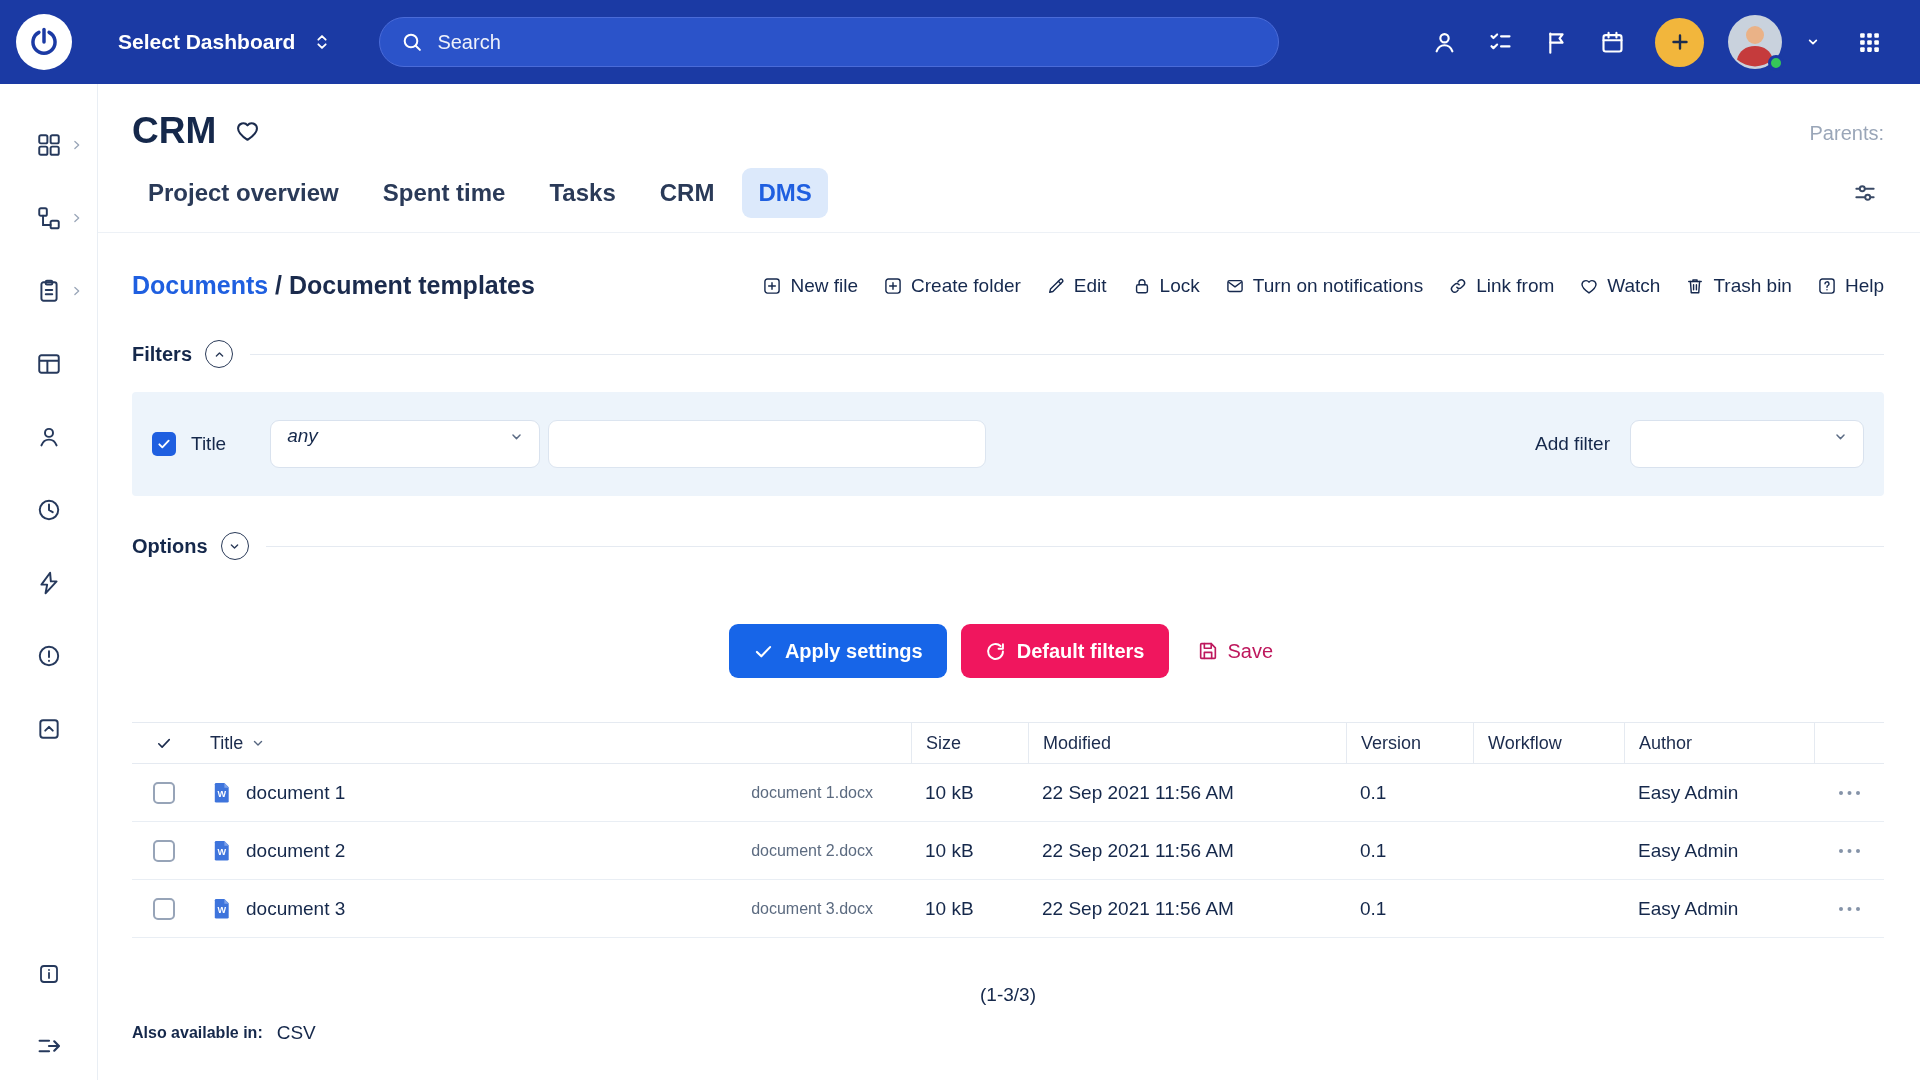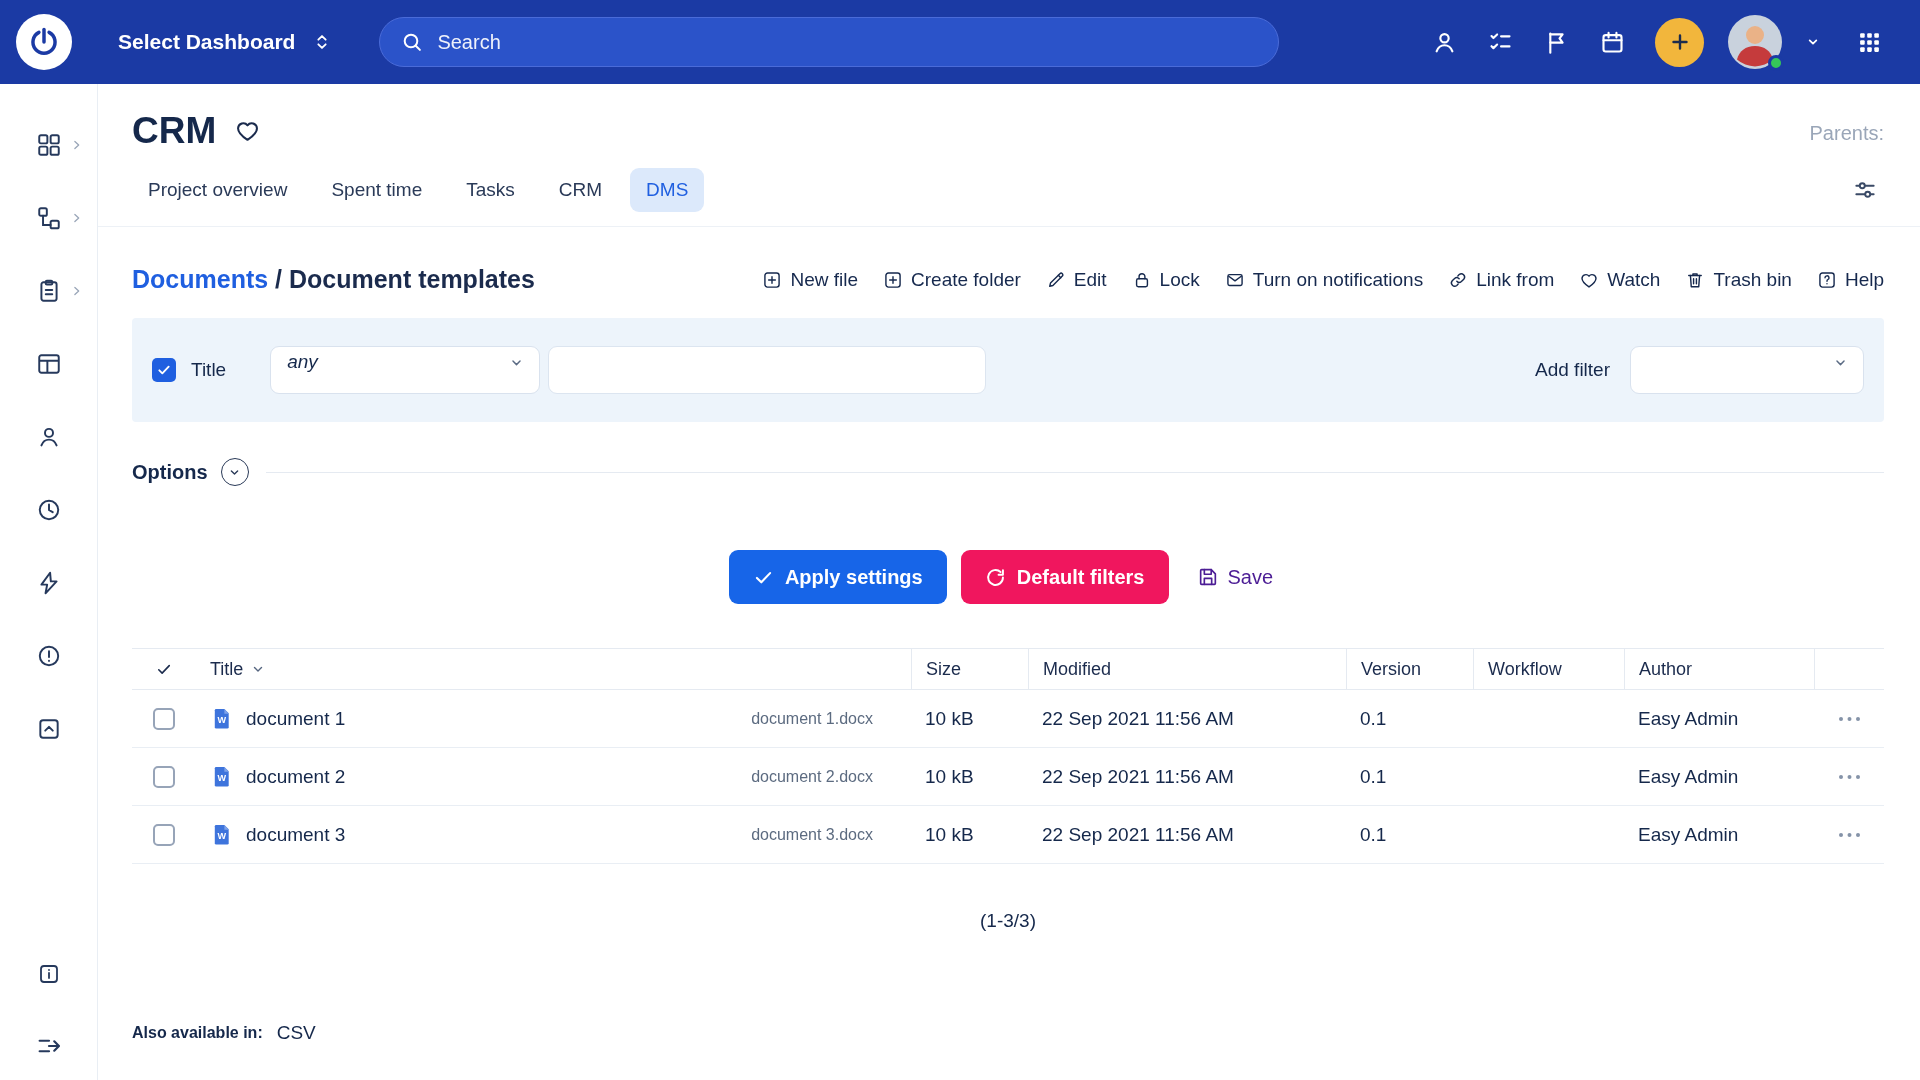--- a/index.html
+++ b/index.html
@@ -31,21 +31,21 @@
 
   .main { flex:1; display:flex; flex-direction:column; background:#fff; }
 
   
   .page-head { padding:26px 36px 14px 34px; border-bottom:1px solid #EDF1F6; }
   .title-row { display:flex; align-items:flex-start; }
   .page-title { font-size:37px; font-weight:700; color:#15284B; }
   .heart-btn { margin-left:18px; margin-top:7px; color:#1B2B4D; background:none; border:none; cursor:pointer; }
   .parents { margin-left:auto; color:#9AA6B8; font-size:20px; margin-top:12px; }
   .tabs-row { display:flex; align-items:center; margin-top:16px; }
-  .tab { font-size:19px; font-weight:400; color:#2A3A58; padding:11px 16px; border-radius:9px; background:none; border:none; cursor:pointer; margin-right:12px; }
+  .tab { font-size:24px; font-weight:700; color:#2A3A58; padding:11px 16px; border-radius:9px; background:none; border:none; cursor:pointer; margin-right:12px; }
   .tab.active { background:#DCE9FB; color:#1F5FE0; }
   .sliders-btn { margin-left:auto; color:#3A4A66; background:none; border:none; cursor:pointer; margin-right:6px; }
 
   
   .content { flex:1; padding:0 36px 0 34px; display:flex; flex-direction:column; }
   .doc-row { display:flex; align-items:center; margin-top:38px; }
   .breadcrumb { font-size:25px; font-weight:600; }
   .breadcrumb .root { color:#1F5FE0; cursor:pointer; }
   .breadcrumb .sep, .breadcrumb .current { color:#1B2B4D; }
   .doc-actions { margin-left:auto; display:flex; align-items:center; gap:25px; }
@@ -65,21 +65,21 @@
   .select.operator { width:270px; margin-left:44px; }
   .filter-input { width:438px; height:48px; margin-left:8px; background:#fff; border:1px solid #DCE5F0; border-radius:9px; padding:0 16px; font-size:19px; font-family:inherit; color:#15284B; outline:none; }
   .add-filter { margin-left:auto; display:flex; align-items:center; gap:20px; }
   .add-filter-label { font-size:19px; color:#15284B; }
   .select.addfilter { width:234px; }
 
   .actions-bar { display:flex; justify-content:center; align-items:center; gap:14px; margin-top:64px; }
   .btn { height:54px; border:none; border-radius:9px; font-size:20px; font-weight:700; display:flex; align-items:center; gap:11px; padding:0 24px; cursor:pointer; }
   .btn.apply { background:#1765E8; color:#fff; }
   .btn.defaults { background:#F0165E; color:#fff; }
-  .btn.save { background:transparent; color:#4c1d95; font-weight:500; padding:0 14px; gap:9px; }
+  .btn.save { background:transparent; color:#be185d; font-weight:500; padding:0 14px; gap:9px; }
 
   
   .table { margin-top:44px; }
   .thead, .trow { display:grid; grid-template-columns:64px 1fr 117px 318px 127px 151px 190px 70px; align-items:center; }
   .thead { height:42px; border-top:1px solid #E5EAF1; border-bottom:1px solid #E5EAF1; font-size:18px; font-weight:500; color:#1B2B4D; }
   .th { height:100%; display:flex; align-items:center; padding:0 14px; gap:8px; }
   .th.center { justify-content:center; padding:0; }
   .th.bordered { border-left:1px solid #E5EAF1; }
   .trow { height:58px; border-bottom:1px solid #E9EEF4; font-size:19px; color:#15284B; }
   .td { padding:0 14px; }
@@ -440,20 +440,31 @@
                   <rect x="3.5" y="3.5" width="17" height="17" rx="3"></rect>
                   <path d="M9.6 9.4a2.4 2.4 0 1 1 3.3 2.2c-.8.3-.9.9-.9 1.9"></path>
                   <path d="M12 16.4v.2"></path>
                 </svg>
               </span>
             <span>Help</span>
           </button>
         </div>
       </div>
 
+      <div class="section-row">
+        <span class="section-label">Filters</span>
+        <button class="chev-circle">
+          <span>
+              <svg width="15" height="15" viewBox="0 0 24 24" fill="none" stroke="currentColor" stroke-width="2.2" stroke-linecap="round" stroke-linejoin="round">
+                <path d="m7 14.5 5-5 5 5"></path>
+              </svg>
+            </span>
+        </button>
+        <span class="section-rule"></span>
+      </div>
 
       <div class="filter-panel">
         <button class="checkbox-checked">
           <span>
               <svg width="16" height="16" viewBox="0 0 24 24" fill="none" stroke="#fff" stroke-width="2.8" stroke-linecap="round" stroke-linejoin="round">
                 <path d="m5 12.5 4.5 4.5L19 7"></path>
               </svg>
             </span>
         </button>
         <span class="filter-label">Title</span>

